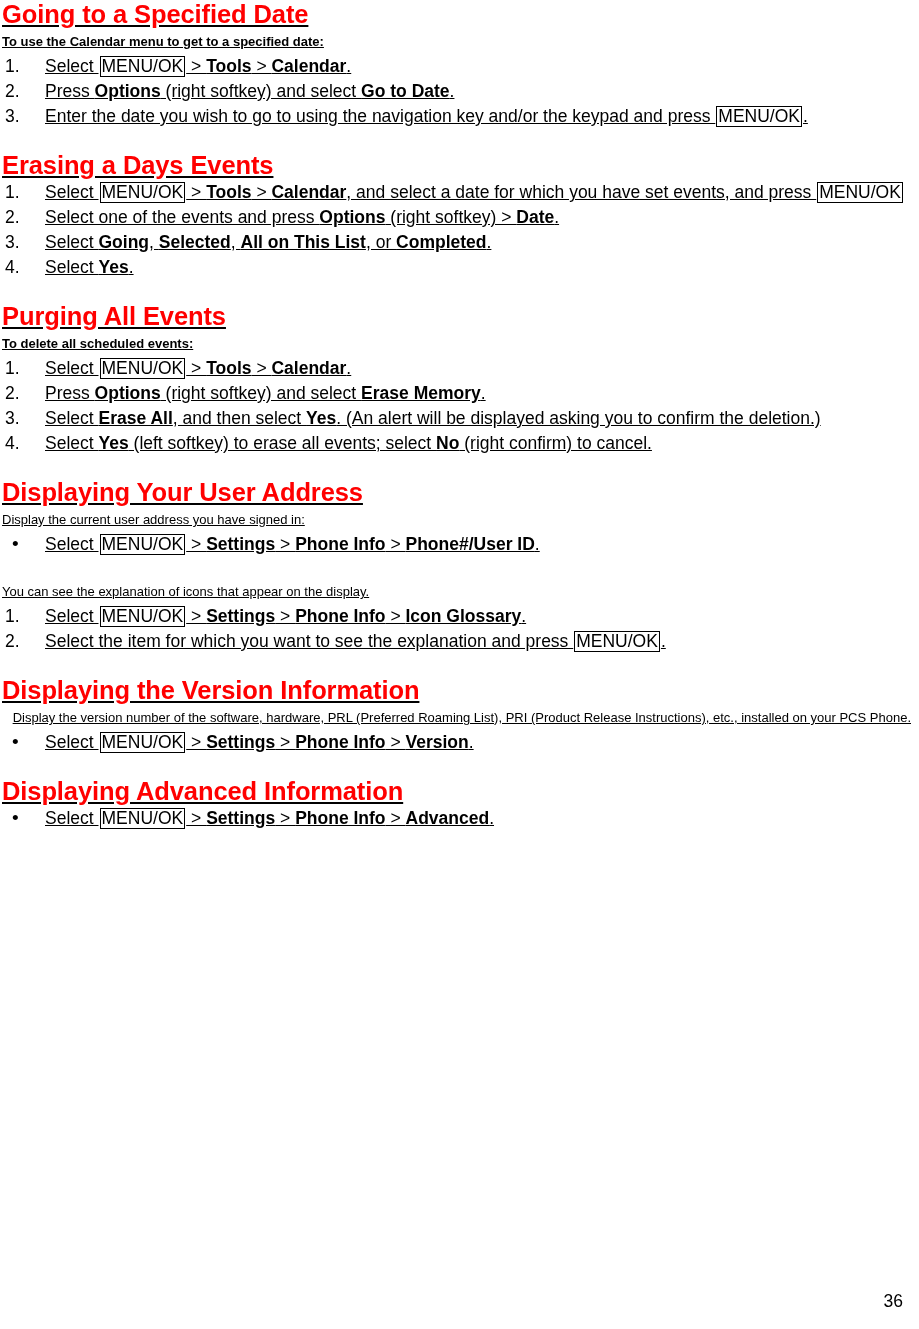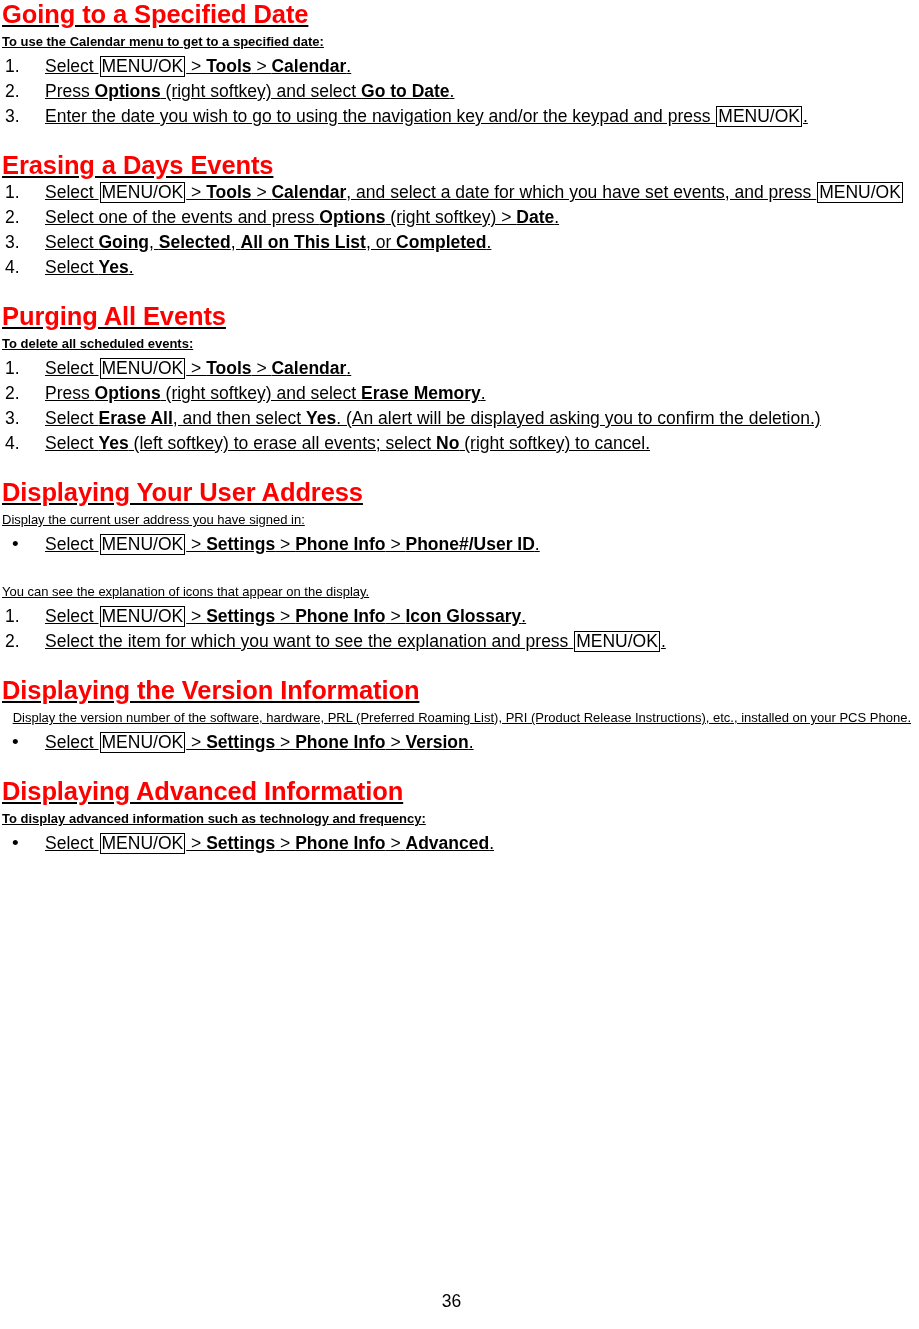--- a/index.html
+++ b/index.html
@@ -96,21 +96,21 @@
   
   .gap-sm { height: 10px; }
   .gap-md { height: 22px; }
 
   
   .page-footer {
     position: absolute;
     left: 0;
     right: 16px;
     bottom: 18px;
-    text-align: center;
+    text-align: right;
     font-size: 17.5px;
     line-height: 20px;
   }
 </style>
 </head>
 <body>
 
 <div class="page">
 
   <div id="sections-root">
@@ -166,21 +166,21 @@
           <li>
             <span class="marker">2.</span>
             <span class="body"><span>Press </span><b>Options</b><span> (right softkey) and select </span><b>Erase Memory</b><span>.</span></span>
           </li>
           <li>
             <span class="marker">3.</span>
             <span class="body"><span>Select </span><b>Erase All</b><span>, and then select </span><b>Yes</b><span>. (An alert will be displayed asking you to confirm the deletion.)</span></span>
           </li>
           <li>
             <span class="marker">4.</span>
-            <span class="body"><span>Select </span><b>Yes</b><span> (left softkey) to erase all events; select </span><b>No</b><span> (right softkey) to cancel.</span></span>
+            <span class="body"><span>Select </span><b>Yes</b><span> (left softkey) to erase all events; select </span><b>No</b><span> (right confirm) to cancel.</span></span>
           </li>
         </ol>
         <div class="gap-md"></div>
       </div>
       <div class="section">
         <h2 class="section-heading">Displaying Your User Address</h2>
         <p class="lead">Display the current user address you have signed in:</p>
         <ul class="steps">
           <li>
             <span class="marker bullet">•</span>
@@ -209,21 +209,20 @@
         <ul class="steps">
           <li>
             <span class="marker bullet">•</span>
             <span class="body"><span>Select </span><span class="key">MENU/OK</span><span> &gt; </span><b>Settings</b><span> &gt; </span><b>Phone Info</b><span> &gt; </span><b>Version</b><span>.</span></span>
           </li>
         </ul>
         <div class="gap-md"></div>
       </div>
       <div class="section">
         <h2 class="section-heading">Displaying Advanced Information</h2>
-        <p class="lead bold">To display advanced information such as technology and frequency:</p>
         <ul class="steps">
           <li>
             <span class="marker bullet">•</span>
             <span class="body"><span>Select </span><span class="key">MENU/OK</span><span> &gt; </span><b>Settings</b><span> &gt; </span><b>Phone Info</b><span> &gt; </span><b>Advanced</b><span>.</span></span>
           </li>
         </ul>
         <div class="gap-sm"></div>
       </div>
     </div>
 

